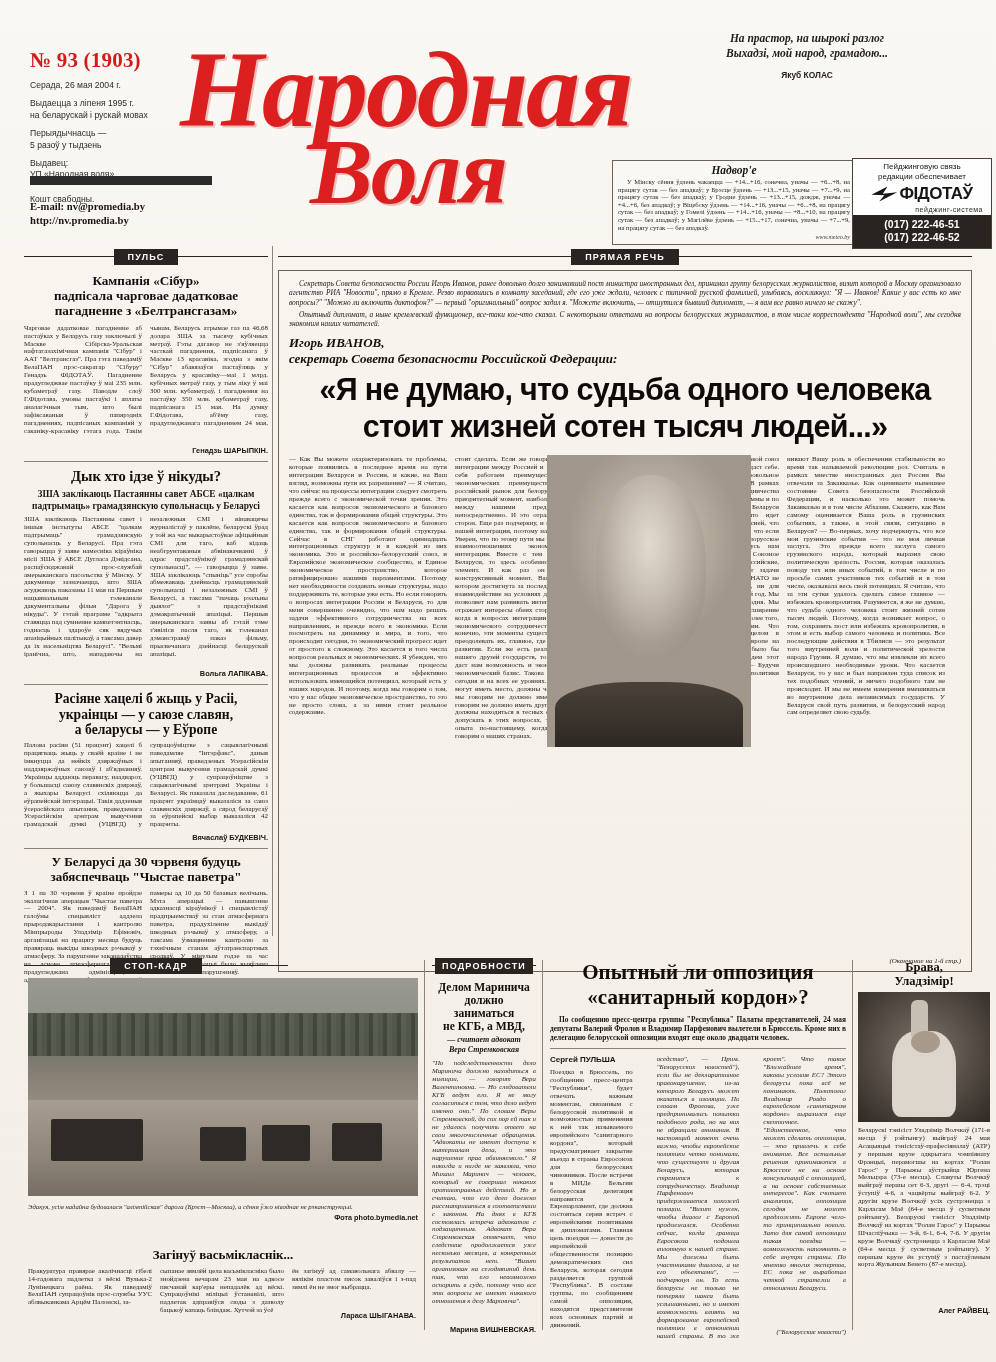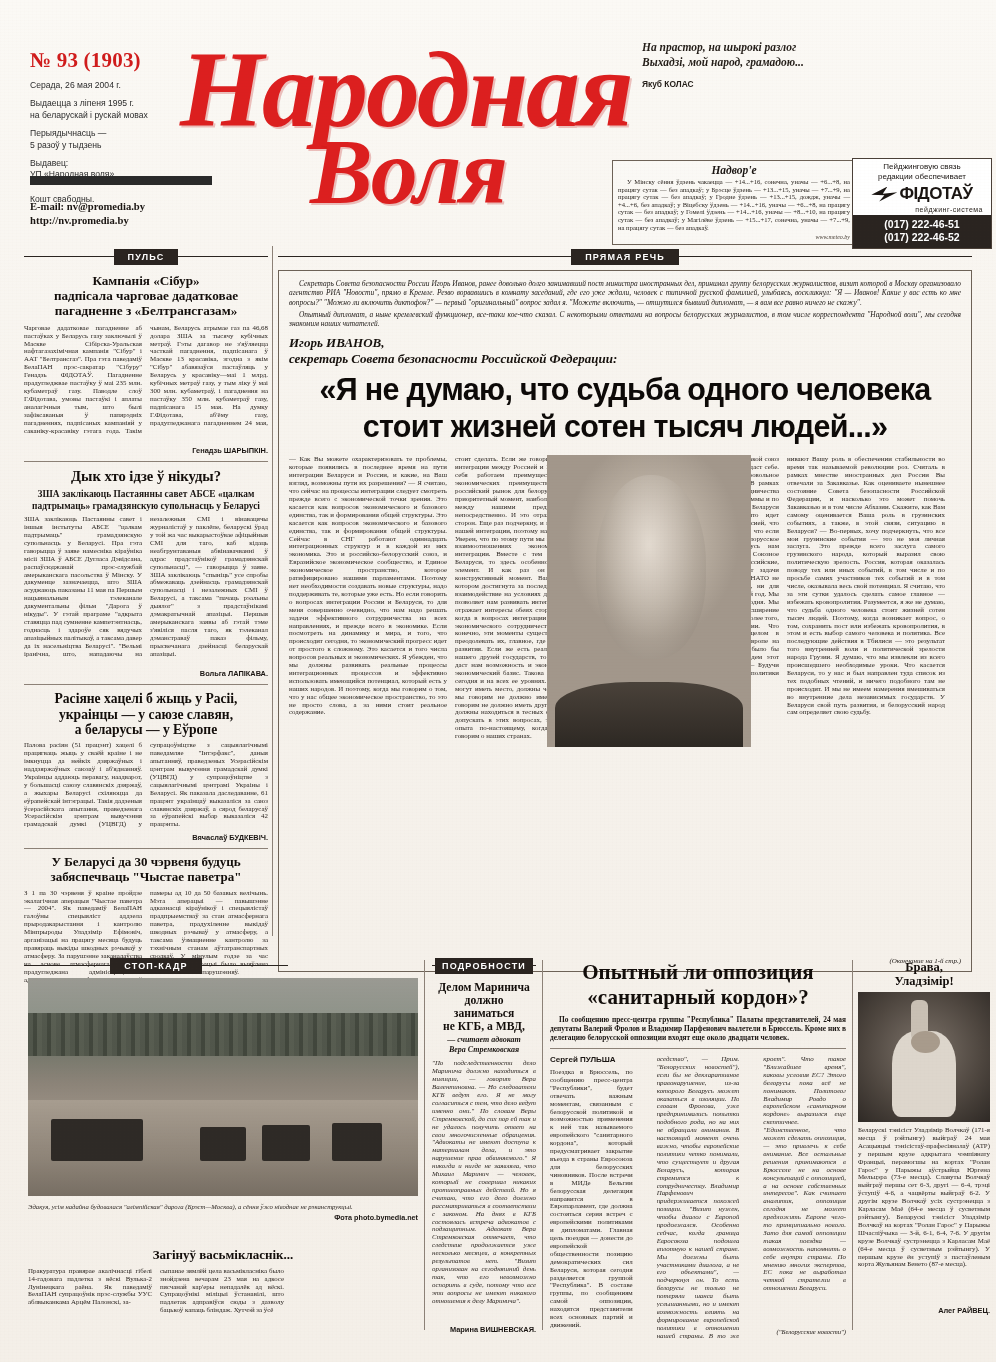--- a/index.html
+++ b/index.html
@@ -31,21 +31,21 @@
 
   .nameplate{position:absolute;left:120px;top:40px;width:760px;height:200px;pointer-events:none;}
   .np1,.np2{
     font-family:"Liberation Serif",serif;font-weight:bold;font-style:italic;
     color:#dc1f1f;letter-spacing:-2px;line-height:.92;
     text-shadow:2px 2px 0 rgba(190,20,20,.25);
   }
   .np1{position:absolute;left:60px;top:0;font-size:108px;}
   .np2{position:absolute;left:190px;top:88px;font-size:94px;}
 
-  .epigraph{position:absolute;right:24px;top:40px;width:330px;text-align:left;}
+  .epigraph{position:absolute;right:24px;top:31px;width:330px;text-align:center;}
   .epi-text{font-family:"Liberation Serif",serif;font-style:italic;font-weight:bold;font-size:11.5px;line-height:15px;color:#231d18;}
   .epi-author{font-family:"Liberation Sans",sans-serif;font-weight:bold;font-size:8.4px;margin-top:9px;color:#231d18;}
 
   .weather{position:absolute;left:612px;top:160px;width:232px;border:1px solid #6d6257;padding:3px 5px 4px;background:rgba(255,255,255,.25);}
   .weather h4{margin:0 0 2px;text-align:center;font-family:"Liberation Serif",serif;font-style:italic;font-weight:bold;font-size:11.5px;}
   .weather p{margin:0;font-size:6.6px;line-height:7.6px;text-align:justify;text-indent:9px;color:#241e19;}
   .weather .src{display:block;text-align:right;font-style:italic;font-size:6px;margin-top:3px;color:#4b423a;}
 
   .pagerad{position:absolute;left:852px;top:158px;width:138px;border:1px solid #4a4038;background:#fff;}
   .pagerad .t1{font-family:"Liberation Sans",sans-serif;font-size:8px;text-align:center;line-height:10px;padding:3px 2px 1px;color:#1a1512;}
@@ -350,20 +350,24 @@
     <div class="credit">Фота photo.bymedia.net</div>
   </div>
 
   <div style="position:absolute;left:28px;top:1248px;width:390px;">
     <div class="hl" style="font-size:13px;margin-bottom:4px">Загінуў васьмікласнік...</div>
     <div style="display:flex;gap:8px;">
       <div class="body" style="width:124px;height:66px;overflow:hidden">Пракуратура правярае акалічнасці гібелі 14-гадовага падлетка з вёскі Вулька-2 Лунінецкага раёна.
 
 Як паведаміў БелаПАН супрацоўнік прэс-службы УУС аблвыканкама Арцём Палонскі, за-</div>
       <div class="body" style="width:124px;height:66px;overflow:hidden">сыпанае зямлёй цела васьмікласніка было знойдзена вечарам 23 мая на адкосе пясчанай кар'еры непадалёк ад вёскі. Супрацоўнікі міліцыі ўстанавілі, што падлетак адправіўся сюды з дазволу бацькоў капаць бліндаж. Хутчэй за ўсё</div>
+      <div style="width:124px">
+        <div class="body" style="height:40px;overflow:hidden">ён загінуў ад самавольнага абвалу — вялікім пластом пясок заваліўся і з-пад зямлі ён не змог выбрацца.</div>
+        <div class="byline">Лараса ШЫГАНАВА.</div>
+      </div>
     </div>
   </div>
 
   <div class="vsep" style="left:424px;top:960px;height:370px;"></div>
 
   <div style="position:absolute;left:432px;top:955px;width:104px;">
     <div class="flagwrap">
       <span class="flag" style="padding:3px 7px">ПОДРОБНОСТИ</span>
     </div>
     <div class="hl" style="font-size:11.6px;margin:7px 0 2px">

